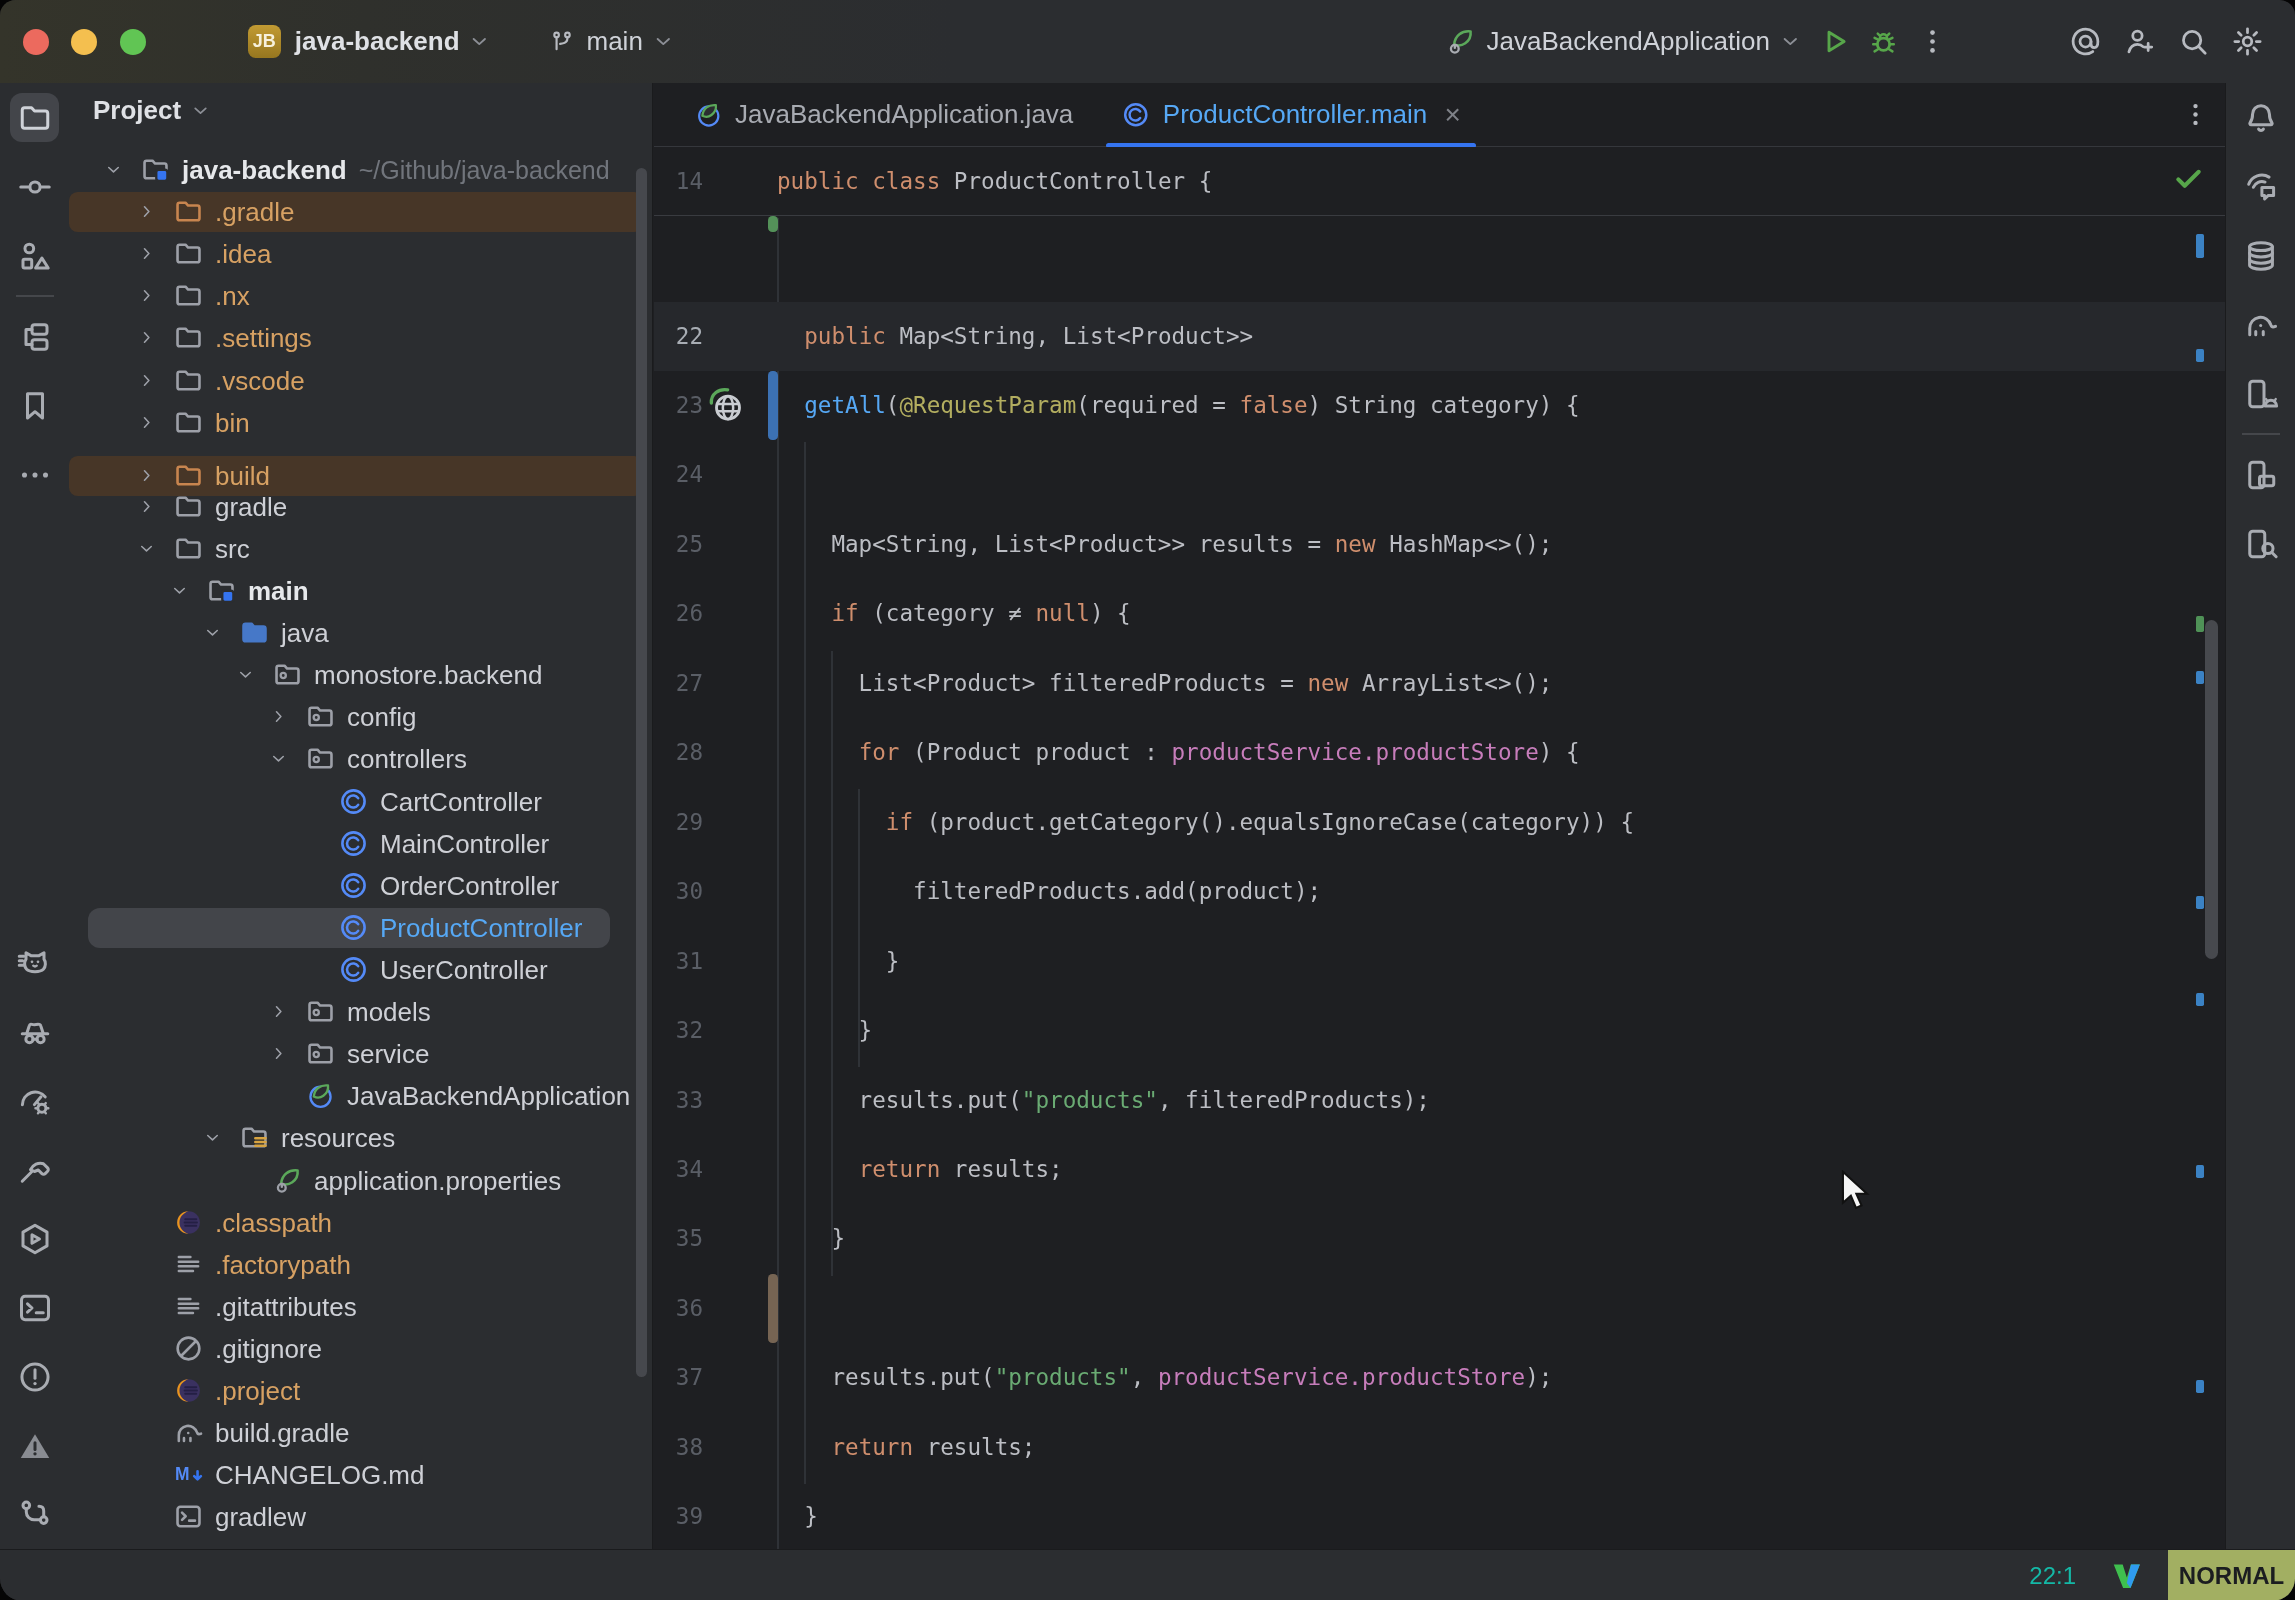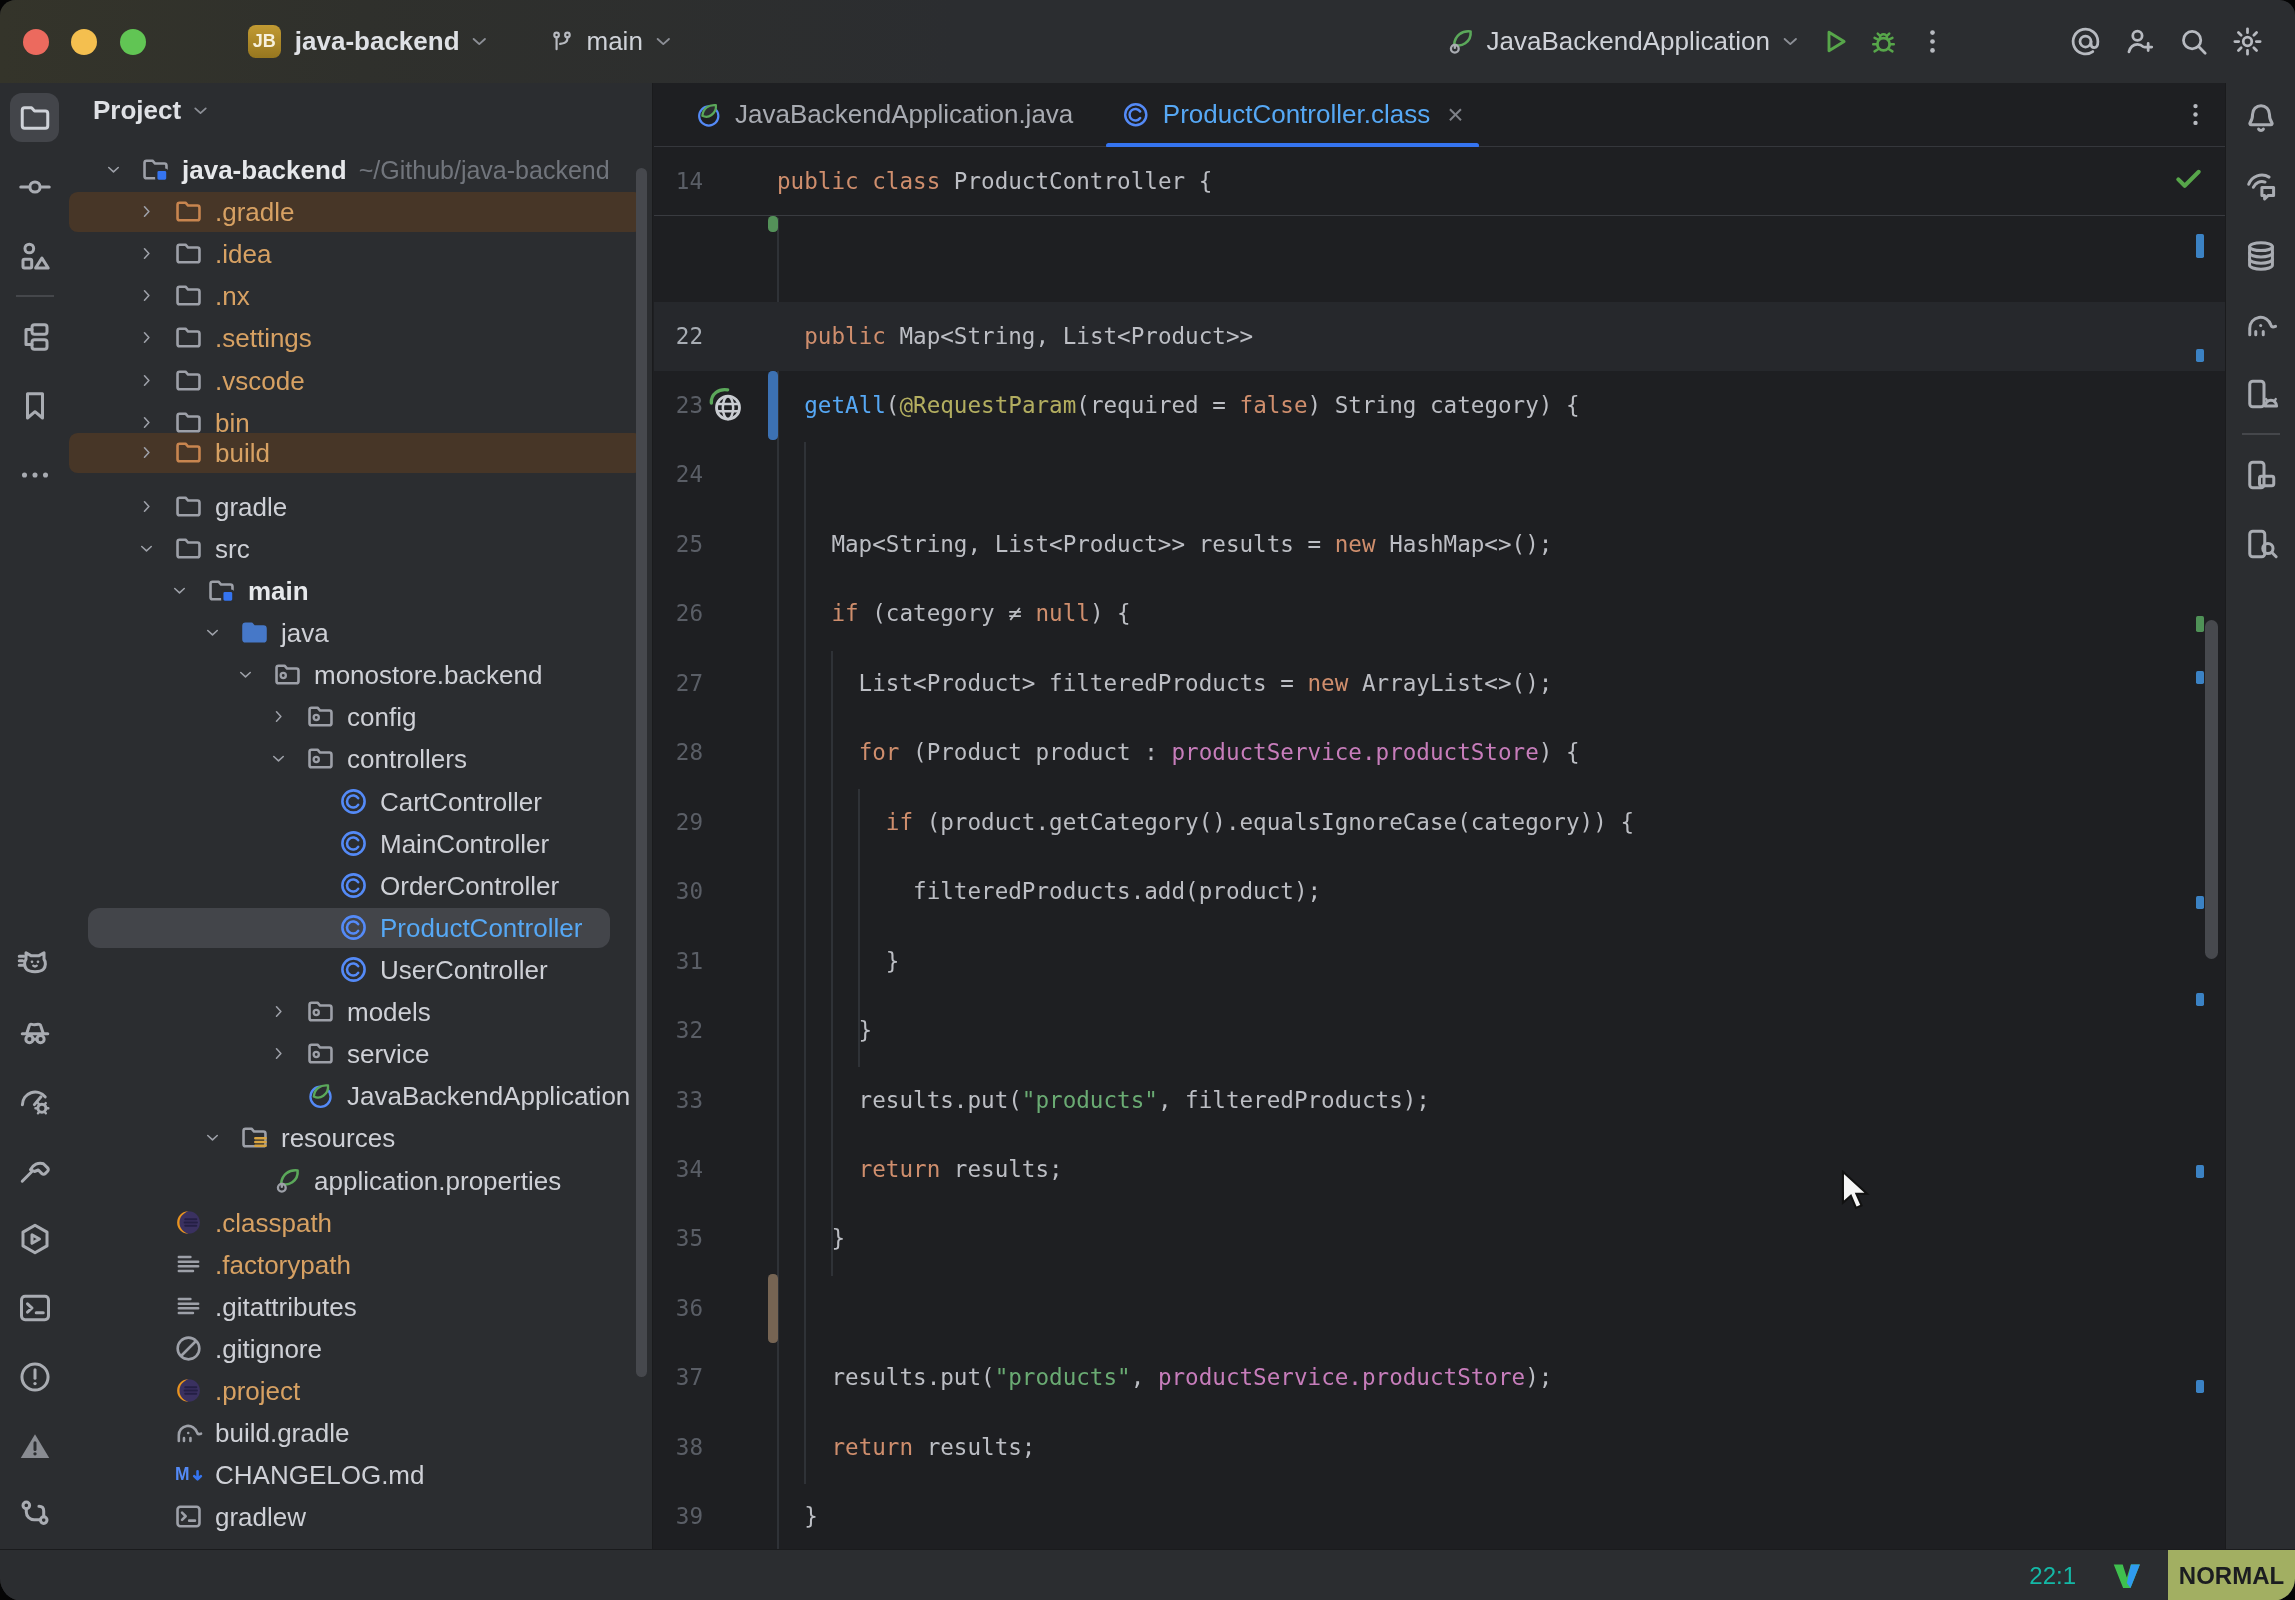--- a/index.html
+++ b/index.html
@@ -453,21 +453,21 @@
             </svg></span>
           <span class="ticon" style="left:104px"><svg width="31" height="31" viewBox="0 0 24 24" style="color:#9DA0A8">
               <g fill="none" stroke="#9DA0A8" stroke-width="2" stroke-linecap="round" stroke-linejoin="round">
                 <path d="M3.5 6.8c0-.9.7-1.6 1.6-1.6h4.6l2 2.2h7.2c.9 0 1.6.7 1.6 1.6v8.2c0 .9-.7 1.6-1.6 1.6H5.1c-.9 0-1.6-.7-1.6-1.6z"></path>
               </g>
             </svg></span>
           <span class="tlabel t-orange" style="left:146px">
             <span>bin</span>
           </span>
         </div>
-        <div class="trow" style="top: 349px;">
+        <div class="trow" style="top: 372px;">
           <span class="rowbg-brown"></span>
           <span class="tchev" style="left:68px"><svg width="19" height="19" viewBox="0 0 24 24" style="color:#9DA0A8">
               <g fill="none" stroke="#9DA0A8" stroke-width="2" stroke-linecap="round" stroke-linejoin="round">
                 <polyline points="9.5,6 15,12 9.5,18"></polyline>
               </g>
             </svg></span>
           <span class="ticon" style="left:104px"><svg width="31" height="31" viewBox="0 0 24 24" style="color:#9DA0A8">
               <g fill="none" stroke="#9DA0A8" stroke-width="2" stroke-linecap="round" stroke-linejoin="round">
                 <path stroke="#C8854F" d="M3.5 6.8c0-.9.7-1.6 1.6-1.6h4.6l2 2.2h7.2c.9 0 1.6.7 1.6 1.6v8.2c0 .9-.7 1.6-1.6 1.6H5.1c-.9 0-1.6-.7-1.6-1.6z"></path>
               </g>
@@ -829,21 +829,21 @@
         </div>
         <div class="tab active">
           <span style="display:flex">
             <svg width="29.5" height="29.5" viewBox="0 0 24 24" style="color:#A9ACB2">
               <g fill="none" stroke="#A9ACB2" stroke-width="2" stroke-linecap="round" stroke-linejoin="round">
                 <circle cx="12" cy="12" r="8.6" stroke="#548AF7"></circle>
                 <path stroke="#548AF7" d="M15.6 9.4a4.7 4.7 0 1 0 0 5.2"></path>
               </g>
             </svg>
           </span>
-          <span>ProductController.class</span>
+          <span>ProductController.main</span>
           <span class="close">×</span>
           <span class="underline"></span>
         </div>
         <div class="tab-extra">
           <svg width="31" height="31" viewBox="0 0 24 24" style="color:#B7BAC0">
             <g fill="none" stroke="#B7BAC0" stroke-width="2" stroke-linecap="round" stroke-linejoin="round">
               <circle cx="12" cy="5.5" r="1.7" fill="currentColor" stroke="none"></circle>
               <circle cx="12" cy="12" r="1.7" fill="currentColor" stroke="none"></circle>
               <circle cx="12" cy="18.5" r="1.7" fill="currentColor" stroke="none"></circle>
             </g>

